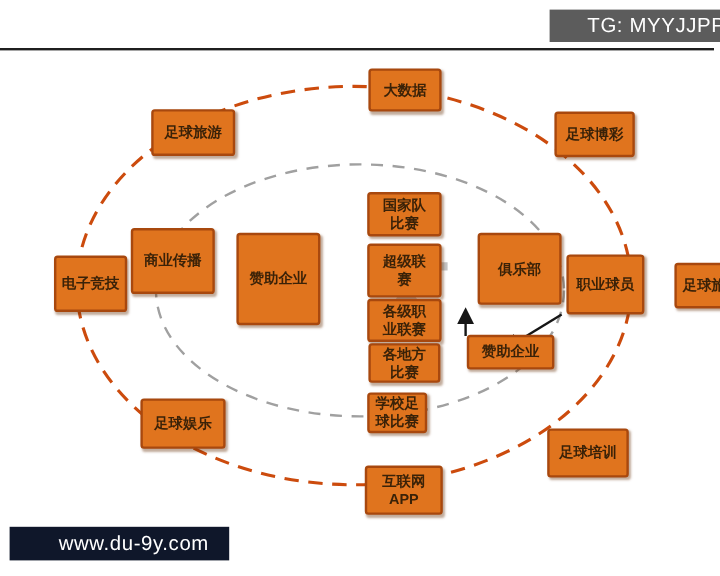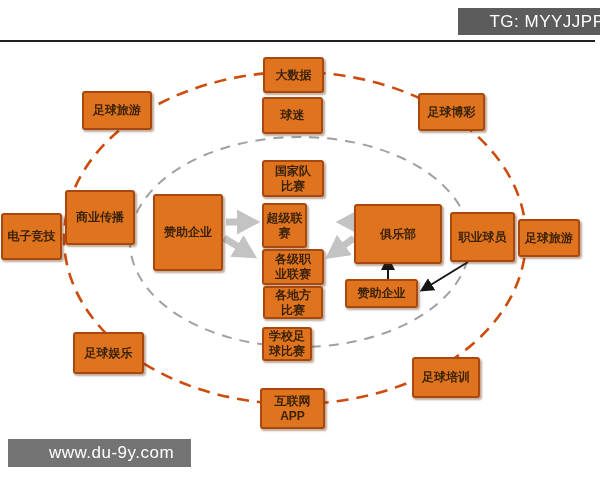--- a/index.html
+++ b/index.html
@@ -6,30 +6,31 @@
   body{
     width:600px;height:480px;position:relative;overflow:hidden;
     background:#ffffff;font-family:"Liberation Sans","DejaVu Sans",sans-serif;
   }
   .stage{position:absolute;left:0;top:0;width:600px;height:480px;}
   .badge{
     position:absolute;color:#ffffff;display:flex;align-items:center;justify-content:center;
     font-size:17px;letter-spacing:.5px;padding-left:24px;
   }
   .badge-tg{left:458px;top:8px;width:130px;height:27px;background:#5c5c5c;}
-  .badge-url{left:8px;top:439px;width:159px;height:28px;background:#737373;}
+  .badge-url{left:8px;top:439px;width:159px;height:28px;background:#0f172a;}
   .top-rule{position:absolute;left:0;top:40px;width:595px;height:2px;background:#1f1f1f;}
   .rings{position:absolute;left:0;top:0;width:600px;height:480px;z-index:1;pointer-events:none;}
   .node{
     position:absolute;z-index:2;box-sizing:border-box;
     background:#e0741e;border:2px solid #a8480e;border-radius:3px;
     color:#3a2208;font-weight:bold;font-size:12px;line-height:1.25;
     display:flex;align-items:center;justify-content:center;text-align:center;
     white-space:pre-line;
     box-shadow:1.5px 2px 2px rgba(100,45,5,.4);
+    margin-left:44px;
   }
 </style>
 </head>
 <body>
 
 <div class="stage">
 
   <div class="top-rule"></div>
 
   <div class="badge badge-tg">
@@ -55,39 +56,38 @@
     <line x1="226" y1="222" x2="252" y2="222" stroke="#c3c3c3" stroke-width="7" marker-end="url(#mGray)"></line>
     <line x1="373" y1="222" x2="344" y2="222" stroke="#c3c3c3" stroke-width="7" marker-end="url(#mGray)"></line>
     <line x1="224" y1="238" x2="250" y2="254" stroke="#c3c3c3" stroke-width="7" marker-end="url(#mGray)"></line>
     <line x1="354" y1="238" x2="332" y2="254" stroke="#c3c3c3" stroke-width="7" marker-end="url(#mGray)"></line>
 
     <line x1="388" y1="280" x2="388" y2="261" stroke="#161616" stroke-width="2" marker-end="url(#mBlack)"></line>
     <line x1="468" y1="262" x2="424" y2="289" stroke="#161616" stroke-width="2" marker-end="url(#mBlack)"></line>
   </svg>
 
   <div class="node" style="left:263px;top:57px;width:61px;height:36px">大数据</div>
-  <div class="node" style="left:262px;top:97px;width:61px;height:37px">球迷</div>
   <div class="node" style="left:82px;top:91px;width:70px;height:39px">足球旅游</div>
   <div class="node" style="left:1px;top:213px;width:61px;height:47px">电子竞技</div>
   <div class="node" style="left:418px;top:93px;width:67px;height:38px">足球博彩</div>
   <div class="node" style="left:65px;top:190px;width:70px;height:55px">商业传播</div>
   <div class="node" style="left:518px;top:219px;width:62px;height:38px">足球旅游</div>
   <div class="node" style="left:73px;top:332px;width:71px;height:42px">足球娱乐</div>
   <div class="node" style="left:260px;top:388px;width:65px;height:41px">互联网
 APP</div>
   <div class="node" style="left:412px;top:357px;width:68px;height:41px">足球培训</div>
 
   <div class="node" style="left:153px;top:194px;width:70px;height:77px">赞助企业</div>
-  <div class="node" style="left:354px;top:204px;width:88px;height:60px">俱乐部</div>
-  <div class="node" style="left:450px;top:212px;width:65px;height:50px">职业球员</div>
+  <div class="node" style="left:354px;top:194px;width:70px;height:60px">俱乐部</div>
+  <div class="node" style="left:428px;top:212px;width:65px;height:50px">职业球员</div>
   <div class="node" style="left:345px;top:279px;width:73px;height:29px">赞助企业</div>
 
   <div class="node" style="left:262px;top:160px;width:62px;height:37px">国家队
 比赛</div>
-  <div class="node" style="left:262px;top:203px;width:45px;height:45px">超级联
+  <div class="node" style="left:262px;top:203px;width:62px;height:45px">超级联
 赛</div>
   <div class="node" style="left:262px;top:249px;width:62px;height:36px">各级职
 业联赛</div>
   <div class="node" style="left:263px;top:286px;width:60px;height:33px">各地方
 比赛</div>
   <div class="node" style="left:262px;top:327px;width:50px;height:34px">学校足
 球比赛</div>
 
 </div>
 

